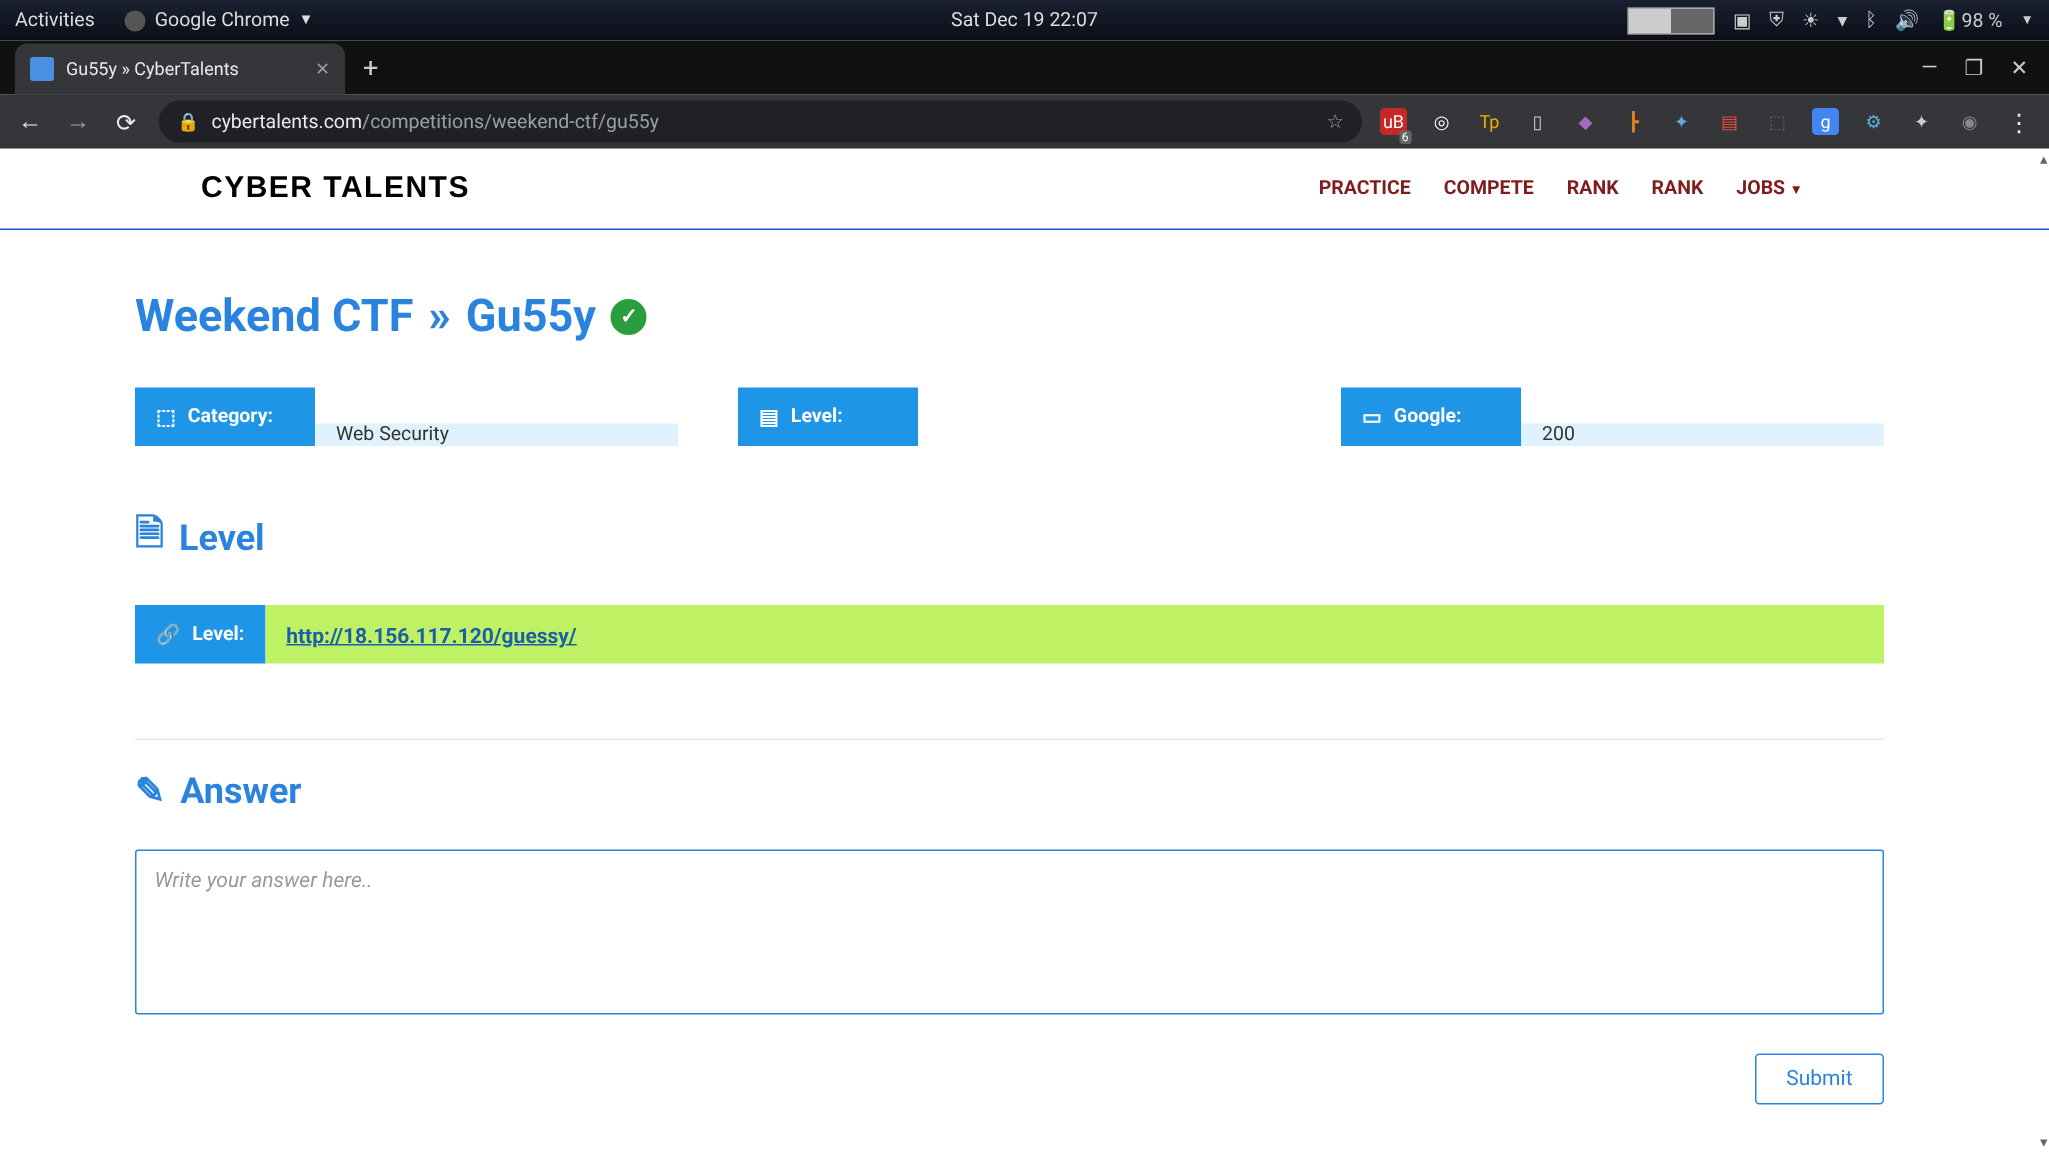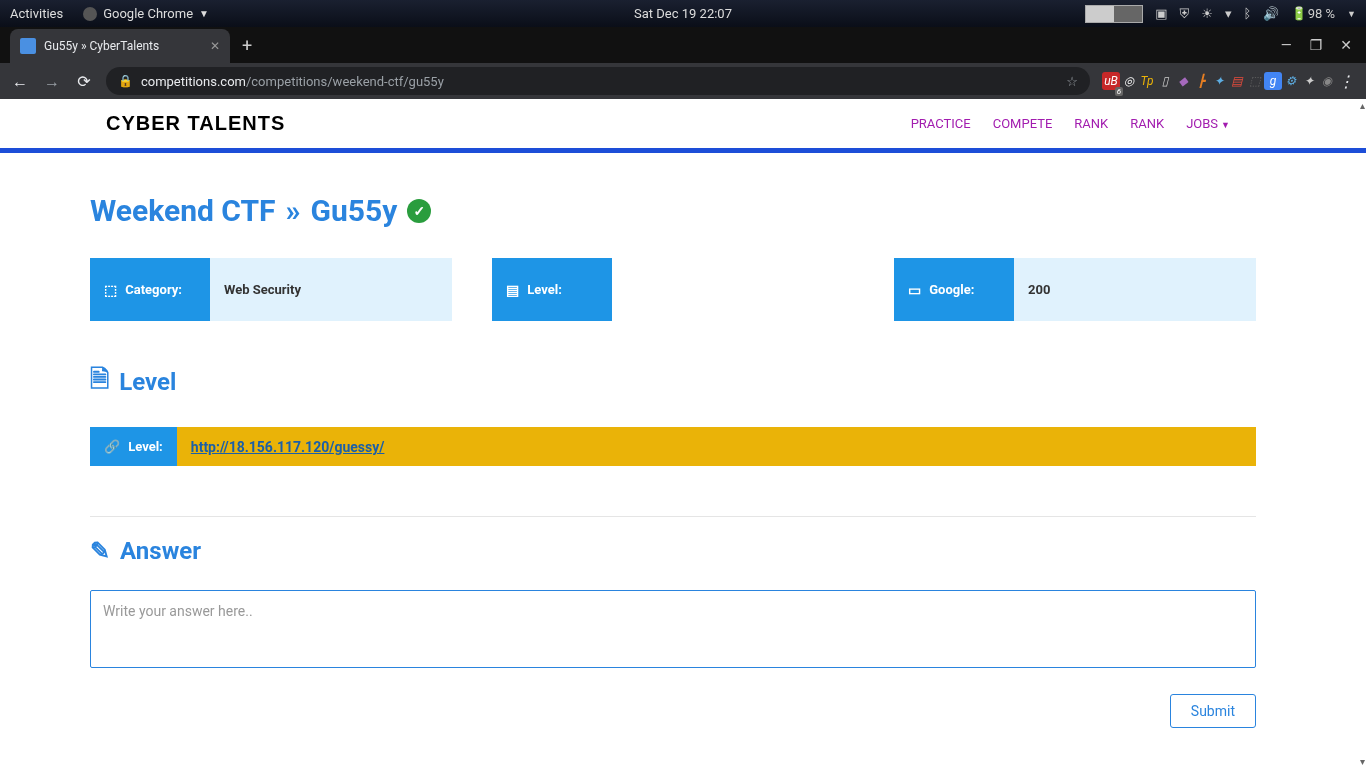--- a/index.html
+++ b/index.html
@@ -28,57 +28,57 @@
 .win-controls span { cursor: pointer; font-size: 14px; }
 
 
 .chrome-addr { height: 36px; background: #35363a; display: flex; align-items: center; padding: 0 10px; gap: 12px; }
 .nav-btn { color: #9aa0a6; font-size: 16px; cursor: pointer; width: 20px; text-align: center; }
 .nav-btn.enabled { color: #e8eaed; }
 .addr-box { flex: 1; height: 28px; background: #202124; border-radius: 14px; display: flex; align-items: center; padding: 0 12px; gap: 8px; color: #9aa0a6; font-size: 13px; }
 .addr-box .lock { color: #9aa0a6; font-size: 12px; }
 .addr-box .domain { color: #e8eaed; }
 .addr-box .star { margin-left: auto; color: #9aa0a6; }
-.ext-icons { display: flex; gap: 0; align-items: center; font-style: italic; }
+.ext-icons { display: flex; gap: 14px; align-items: center; }
 .ext-ic { width: 18px; height: 18px; display: inline-flex; align-items: center; justify-content: center; font-size: 12px; border-radius: 3px; }
 
 
 .page { height: 669px; overflow-y: auto; background: #fff; position: relative; }
 .page::-webkit-scrollbar { width: 12px; }
 .page::-webkit-scrollbar-track { background: #f1f1f1; }
 .page::-webkit-scrollbar-thumb { background: #c1c1c1; }
 
-.site-header { height: 54px; border-bottom: 5px solid #1d4ed8; background: #fff; display: flex; align-items: center; padding: 0 16px; }
+.site-header { height: 54px; border-bottom: 1px solid #1d4ed8; background: #fff; display: flex; align-items: center; padding: 0 44px; }
 .logo { font-family: "Arial Black", sans-serif; font-size: 20px; font-weight: 900; letter-spacing: 1px; margin-left: 90px; }
 .nav { margin-left: auto; display: flex; gap: 22px; margin-right: 120px; }
-.nav a { color: #a21caf; font-size: 13px; font-weight: 400; text-decoration: none; cursor: pointer; }
+.nav a { color: #7f1d1d; font-size: 13px; font-weight: 700; text-decoration: none; cursor: pointer; }
 .nav .caret { font-size: 9px; margin-left: 3px; }
 
 .content { padding: 40px 110px 40px 90px; }
 .breadcrumb { font-size: 30px; font-weight: 700; color: #2a84de; margin-bottom: 30px; display: flex; align-items: center; gap: 10px; }
 .breadcrumb .sep { color: #2a84de; }
 .check-badge { width: 24px; height: 24px; background: #2a9d3e; border-radius: 50%; display: inline-flex; align-items: center; justify-content: center; color: #fff; font-size: 14px; font-weight: bold; }
 
 .meta-row { display: flex; gap: 40px; margin-bottom: 40px; }
 .meta-box { display: flex; flex: 1; }
 .meta-label { background: #1e95e6; color: #fff; padding: 10px 14px; font-weight: 700; font-size: 13px; display: flex; align-items: center; gap: 8px; min-width: 120px; }
-.meta-value { background: #e0f2fd; padding: 24px 14px; font-weight: 700; font-size: 13px; color: #333; flex: 1; }
+.meta-value { background: #e0f2fd; padding: 0 14px; font-weight: 400; font-size: 13px; color: #333; flex: 1; margin-top: 24px; }
 .mic { font-size: 14px; }
 
 .section-head { color: #2a84de; font-size: 24px; font-weight: 700; display: flex; align-items: center; gap: 10px; margin-bottom: 25px; }
 .desc { font-weight: 700; font-size: 13px; color: #222; margin-left: 15px; margin-bottom: 30px; }
 
 .link-row { display: flex; margin-bottom: 50px; }
 .link-label { background: #1e95e6; color: #fff; padding: 10px 14px; font-weight: 700; font-size: 13px; display: flex; align-items: center; gap: 8px; min-width: 80px; }
-.link-value { background: #eab308; padding: 10px 14px; flex: 1; }
+.link-value { background: #bef264; padding: 10px 14px; flex: 1; }
 .link-value a { color: #1a5fa8; font-weight: 700; font-size: 14px; text-decoration: underline; }
 
 .divider { border: none; border-top: 1px solid #e5e5e5; margin: 20px 0; }
 
-.answer-box { width: 100%; height: 78px; border: 1px solid #2a84de; border-radius: 2px; padding: 12px; font-size: 14px; resize: none; color: #333; }
+.answer-box { width: 100%; height: 110px; border: 1px solid #2a84de; border-radius: 2px; padding: 12px; font-size: 14px; resize: none; color: #333; font-style: italic; }
 .answer-box::placeholder { color: #999; }
 
 .submit-row { display: flex; justify-content: flex-end; margin-top: 22px; }
 .submit-btn { border: 1px solid #2a84de; color: #2a84de; background: #fff; padding: 8px 20px; font-size: 14px; border-radius: 3px; cursor: pointer; }
 
 .scroll-ind { position: absolute; right: 0; top: 0; height: 100%; width: 13px; }
 .scroll-ind .up, .scroll-ind .dn { position: absolute; right: 1px; font-size: 10px; color: #666; }
 .scroll-ind .up { top: 1px; }
 .scroll-ind .dn { bottom: 1px; }
 </style>
@@ -124,21 +124,21 @@
     <span>✕</span>
   </div>
 </div>
 
 <div class="chrome-addr">
   <span class="nav-btn enabled">←</span>
   <span class="nav-btn">→</span>
   <span class="nav-btn enabled">⟳</span>
   <div class="addr-box">
     <span class="lock">🔒</span>
-    <span><span class="domain">competitions.com</span><span>/competitions/weekend-ctf/gu55y</span></span>
+    <span><span class="domain">cybertalents.com</span><span>/competitions/weekend-ctf/gu55y</span></span>
     <span class="star">☆</span>
   </div>
   <div class="ext-icons">
     <span class="ext-ic" style="background:#c62828;color:#fff;position:relative">uB<span style="position:absolute;bottom:-6px;right:-3px;background:#666;font-size:8px;padding:0 2px;border-radius:2px">6</span></span>
     <span class="ext-ic" style="color:#fff">◎</span>
     <span class="ext-ic" style="color:#eab308">Tp</span>
     <span class="ext-ic" style="color:#ccc">▯</span>
     <span class="ext-ic" style="color:#a569bd">◆</span>
     <span class="ext-ic" style="color:#e67e22">┣</span>
     <span class="ext-ic" style="color:#5dade2">✦</span>

